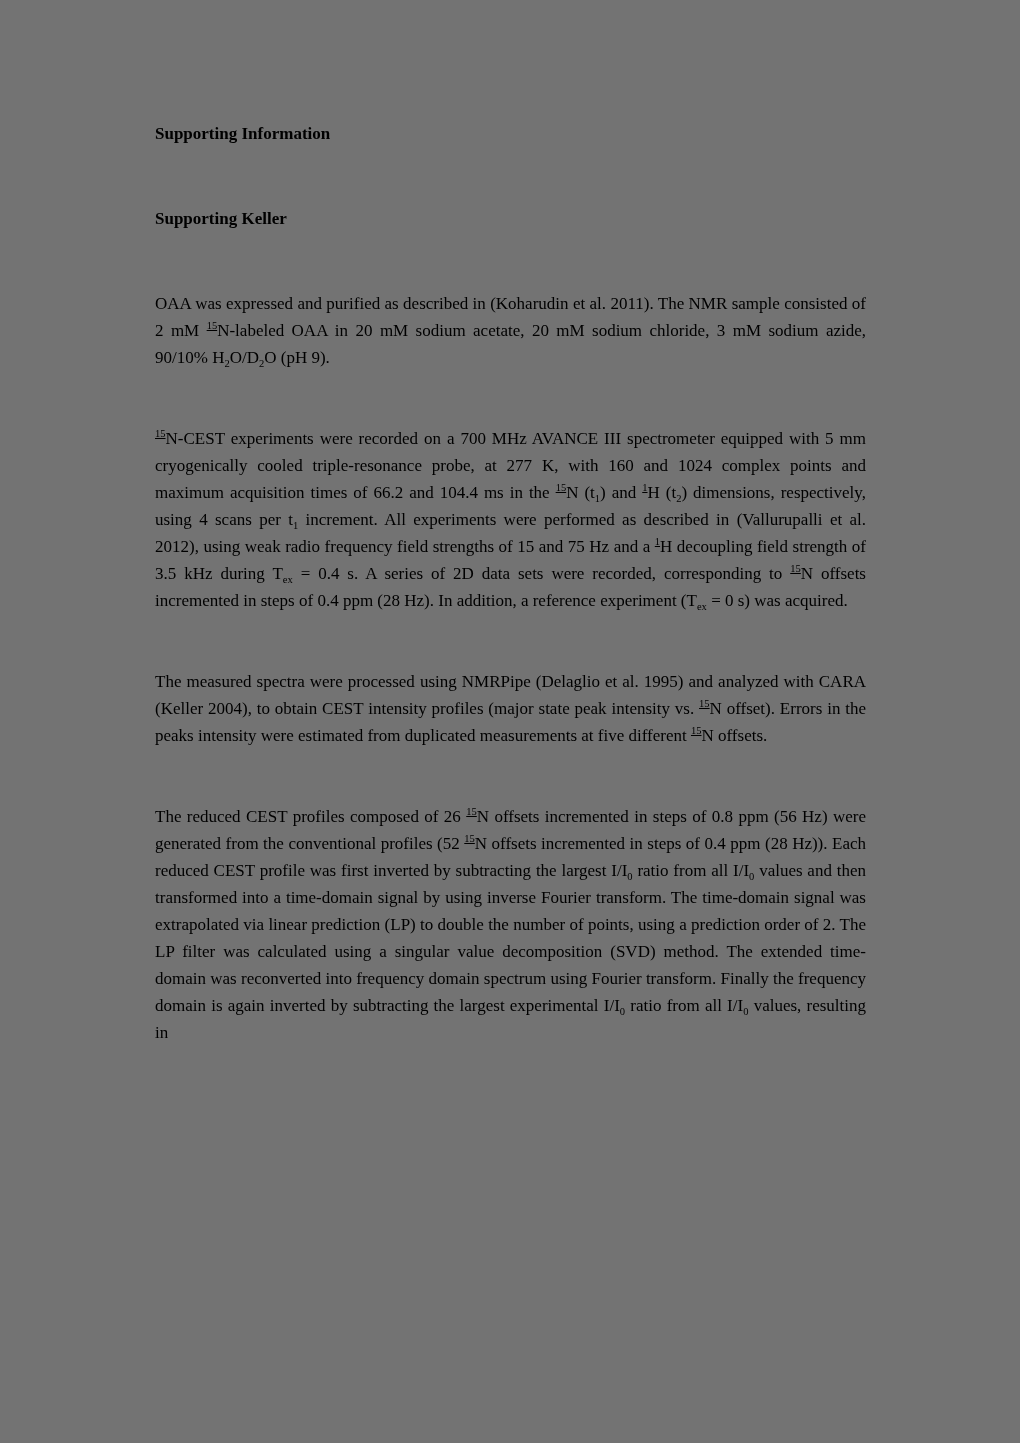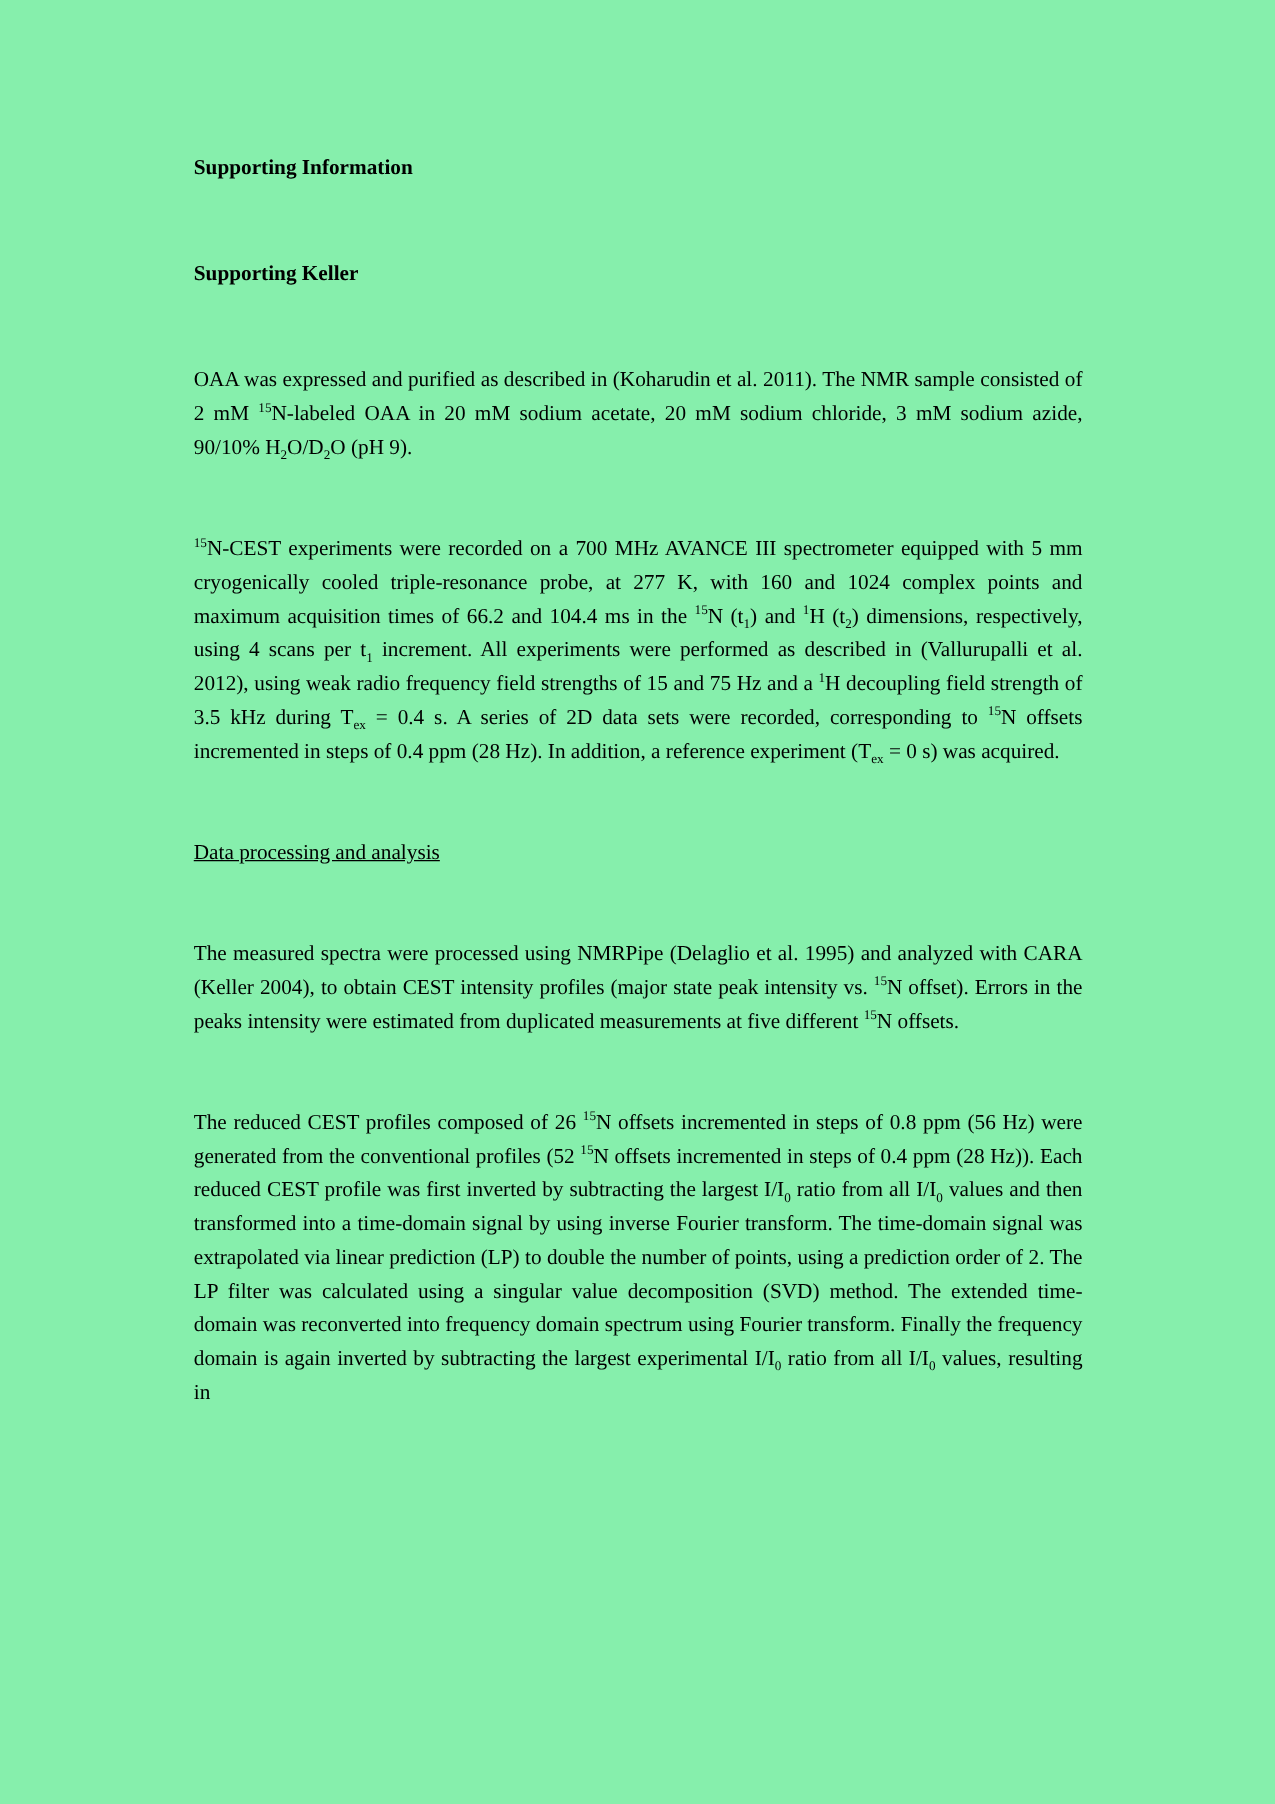--- a/index.html
+++ b/index.html
@@ -5,21 +5,21 @@
   html, body {
     margin: 0;
     padding: 0;
     background: #ffffff;
   }
   .page {
     position: relative;
     width: 1020px;
     height: 1443px;
     margin: 0 auto;
-    background: #86efac;
+    background: #737373;
     box-sizing: border-box;
     padding: 120px 154px 60px 155px;
     font-family: "Liberation Serif", "DejaVu Serif", serif;
     font-size: 17px;
     color: #000000;
     overflow: hidden;
   }
   .doc-heading {
     font-weight: bold;
     font-size: 17px;
@@ -35,20 +35,21 @@
   }
   .para {
     text-align: justify;
     line-height: 27px;
     margin: 0 0 54px 0;
   }
   .para sup {
     font-size: 0.62em;
     line-height: 0;
     vertical-align: super;
+    text-decoration: underline;
   }
   .para sub {
     font-size: 0.62em;
     line-height: 0;
     vertical-align: sub;
   }
   .mb-big   { }
   .mb-small { }
   .mb-none  { margin-bottom: 0; }
 </style>
@@ -60,19 +61,18 @@
   <div class="doc-heading">Supporting Information</div>
 
   <div class="doc-heading">Supporting Keller</div>
 
 
   <div class="para"><span>OAA was expressed and purified as described in (Koharudin et al. 2011). The NMR sample consisted of 2 mM </span><sup>15</sup><span>N-labeled OAA in 20 mM sodium acetate, 20 mM sodium chloride, 3 mM sodium azide, 90/10% H</span><sub>2</sub><span>O/D</span><sub>2</sub><span>O (pH 9).</span></div>
 
 
   <div class="para mb-big"><sup>15</sup><span>N-CEST experiments were recorded on a 700 MHz AVANCE III spectrometer equipped with 5 mm cryogenically cooled triple-resonance probe, at 277 K, with 160 and 1024 complex points and maximum acquisition times of 66.2 and 104.4 ms in the </span><sup>15</sup><span>N (t</span><sub>1</sub><span>) and </span><sup>1</sup><span>H (t</span><sub>2</sub><span>) dimensions, respectively, using 4 scans per t</span><sub>1</sub><span> increment. All experiments were performed as described in (Vallurupalli et al. 2012), using weak radio frequency field strengths of 15 and 75 Hz and a </span><sup>1</sup><span>H decoupling field strength of 3.5 kHz during T</span><sub>ex</sub><span> = 0.4 s. A series of 2D data sets were recorded, corresponding to </span><sup>15</sup><span>N offsets incremented in steps of 0.4 ppm (28 Hz). In addition, a reference experiment (T</span><sub>ex</sub><span> = 0 s) was acquired.</span></div>
 
-  <div class="section-heading">Data processing and analysis</div>
 
   <div class="para mb-small"><span>The measured spectra were processed using NMRPipe (Delaglio et al. 1995) and analyzed with CARA (Keller 2004), to obtain CEST intensity profiles (major state peak intensity vs. </span><sup>15</sup><span>N offset). Errors in the peaks intensity were estimated from duplicated measurements at five different </span><sup>15</sup><span>N offsets.</span></div>
 
   <div class="para mb-none"><span>The reduced CEST profiles composed of 26 </span><sup>15</sup><span>N offsets incremented in steps of 0.8 ppm (56 Hz) were generated from the conventional profiles (52 </span><sup>15</sup><span>N offsets incremented in steps of 0.4 ppm (28 Hz)). Each reduced CEST profile was first inverted by subtracting the largest I/I</span><sub>0</sub><span> ratio from all I/I</span><sub>0</sub><span> values and then transformed into a time-domain signal by using inverse Fourier transform. The time-domain signal was extrapolated via linear prediction (LP) to double the number of points, using a prediction order of 2. The LP filter was calculated using a singular value decomposition (SVD) method. The extended time-domain was reconverted into frequency domain spectrum using Fourier transform. Finally the frequency domain is again inverted by subtracting the largest experimental I/I</span><sub>0</sub><span> ratio from all I/I</span><sub>0</sub><span> values, resulting in</span></div>
 
 </div>
 
 </body></html>

